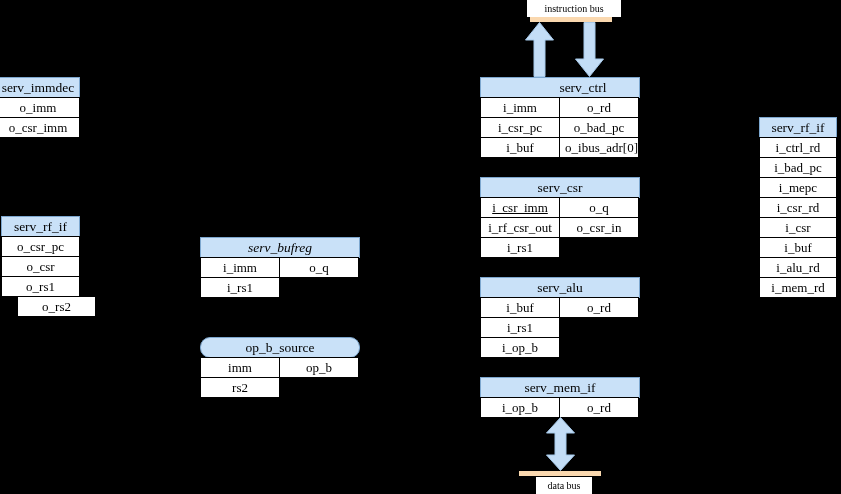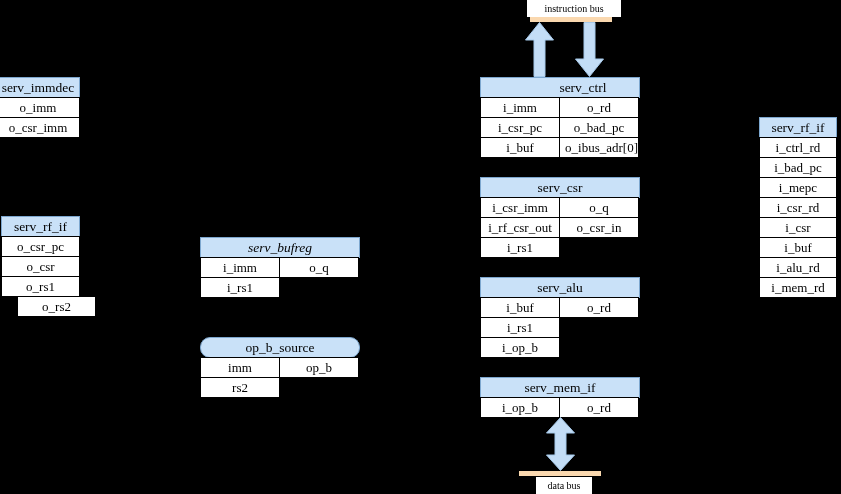--- a/index.html
+++ b/index.html
@@ -110,21 +110,21 @@
           <div class="port-cell" style="width: 80px;">o_bad_pc</div>
         </div>
         <div class="module-row">
           <div class="port-cell" style="width: 80px;">i_buf</div>
           <div class="port-cell" style="width: 80px; text-align: right;">o_ibus_adr[0]</div>
         </div>
       </div>
       <div class="module" style="left: 480px; top: 177px;">
         <div class="module-header" style="width: 160px;">serv_csr</div>
         <div class="module-row">
-          <div class="port-cell" style="width: 80px;">i_csr_imm</div>
+          <div class="port-cell" style="width: 80px; text-decoration: underline;">i_csr_imm</div>
           <div class="port-cell" style="width: 80px;">o_q</div>
         </div>
         <div class="module-row">
           <div class="port-cell" style="width: 80px;">i_rf_csr_out</div>
           <div class="port-cell" style="width: 80px;">o_csr_in</div>
         </div>
         <div class="module-row">
           <div class="port-cell" style="width: 80px;">i_rs1</div>
         </div>
       </div>

